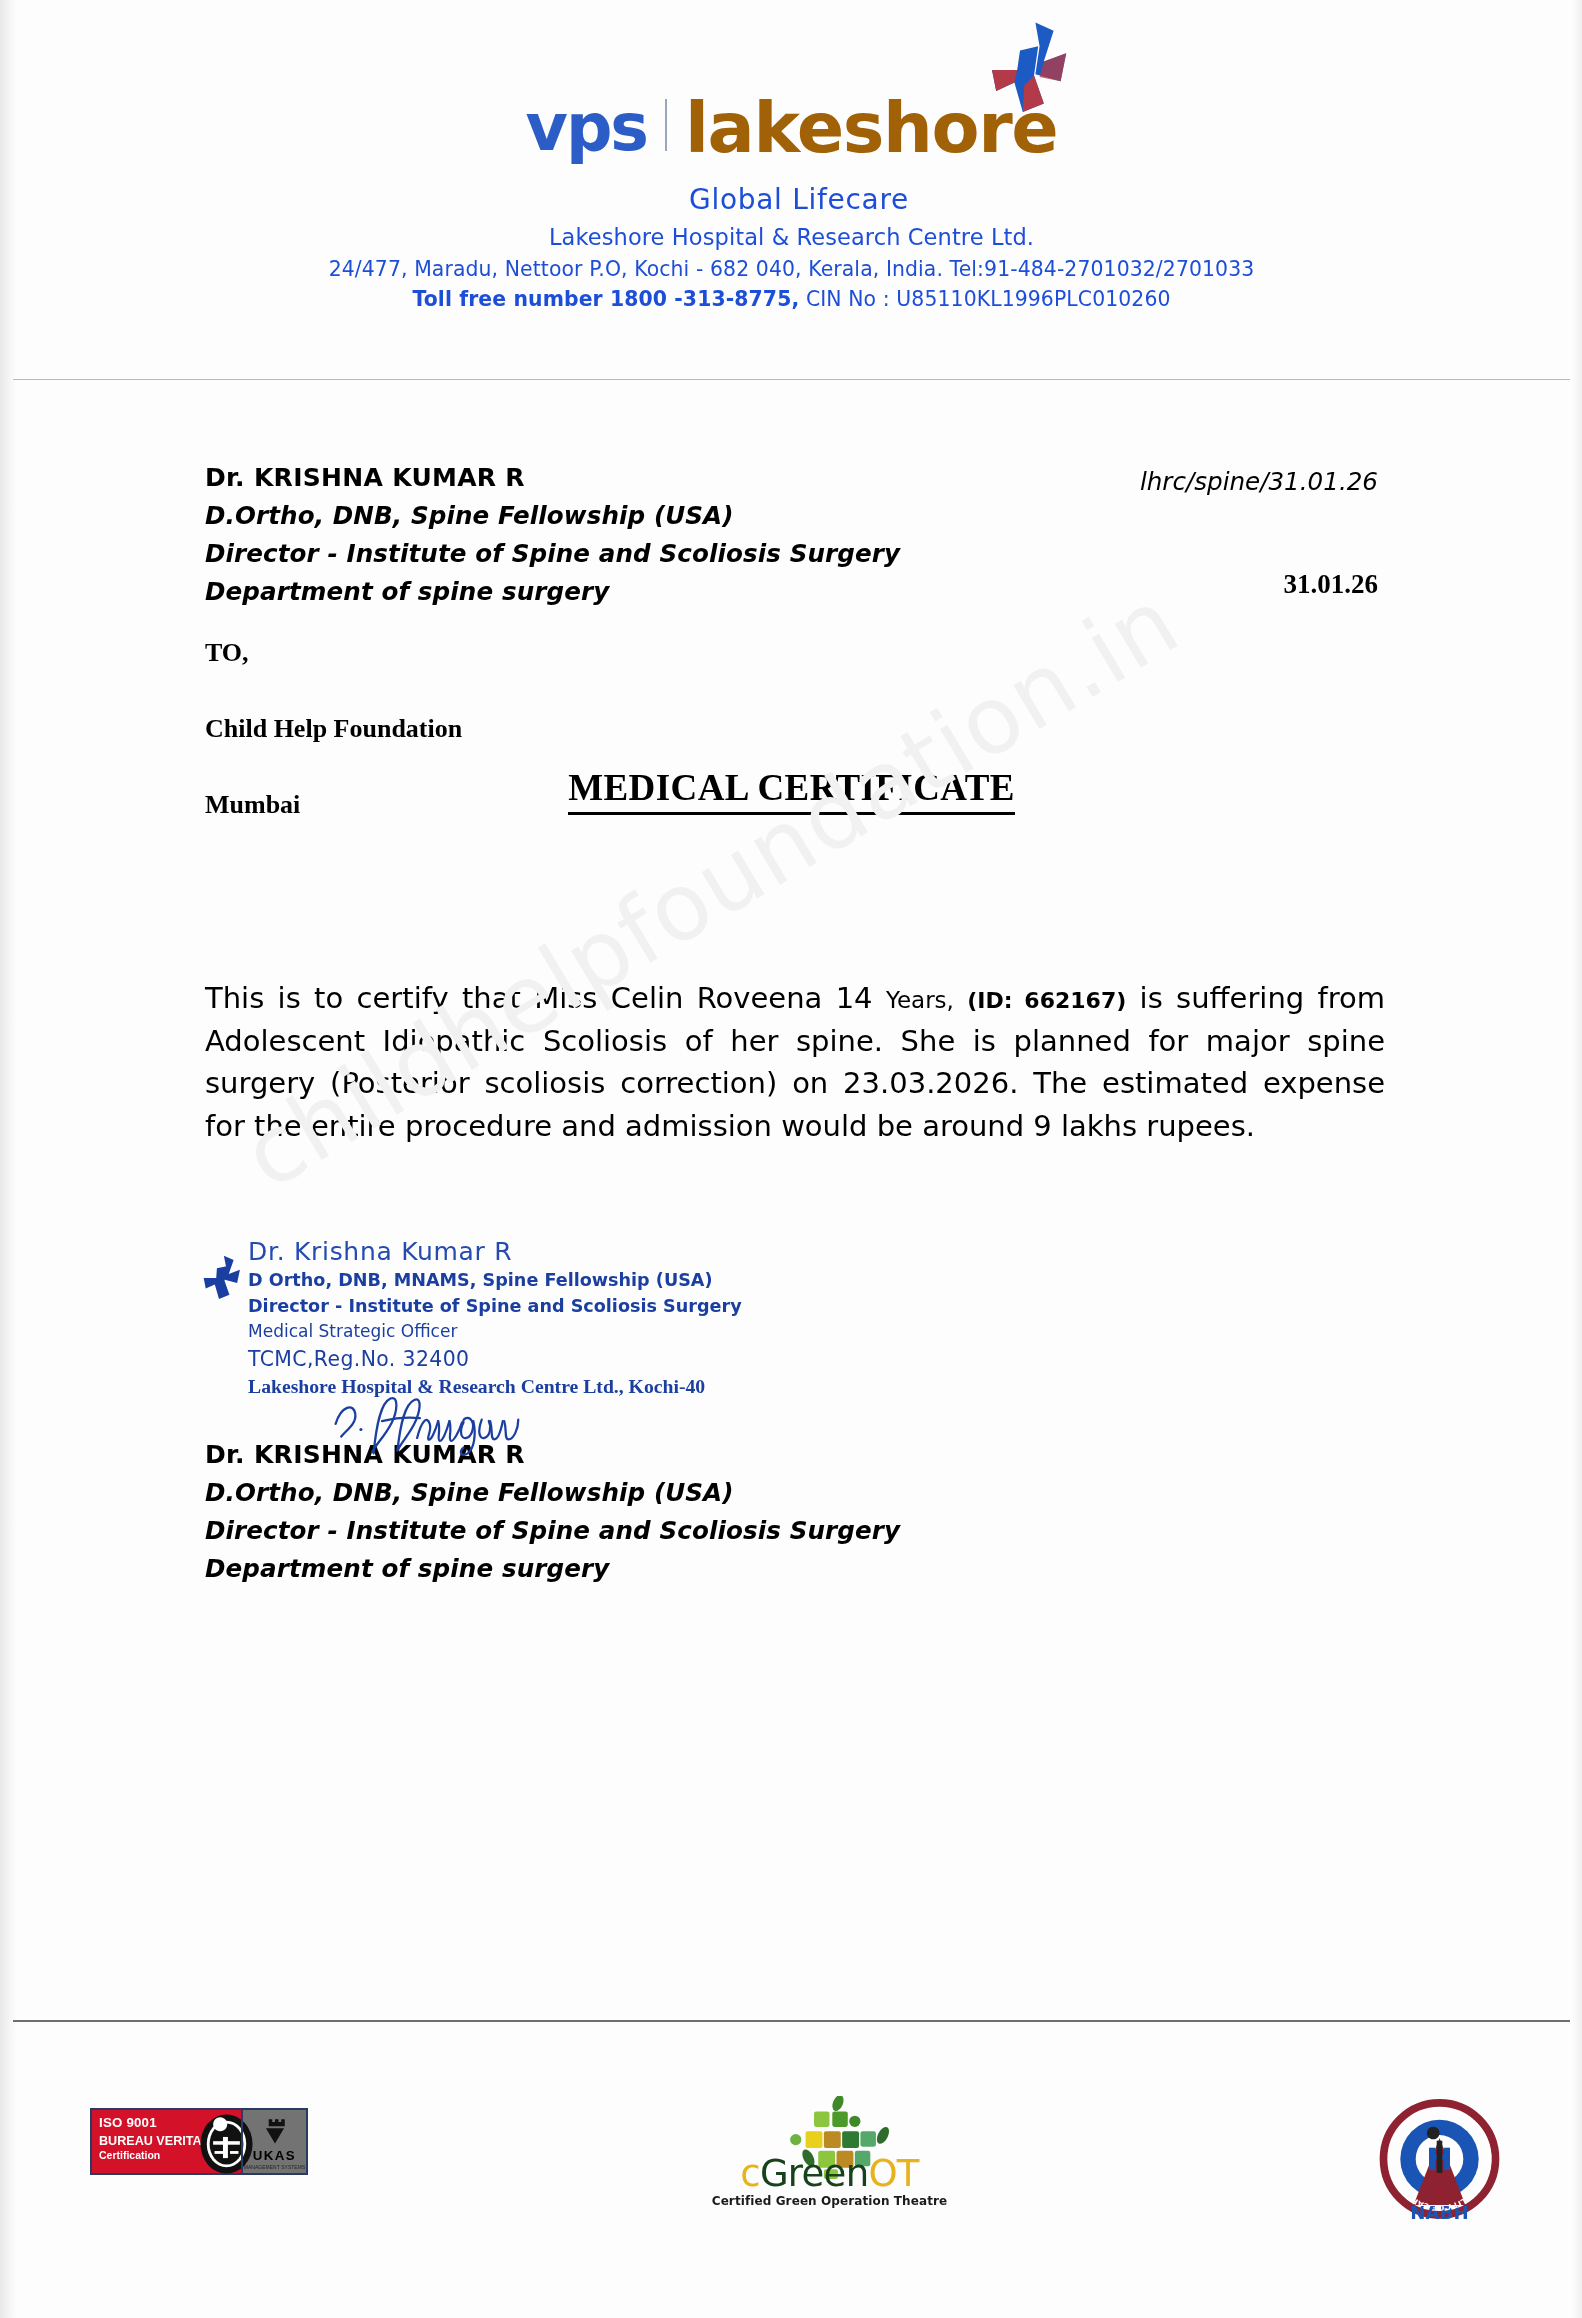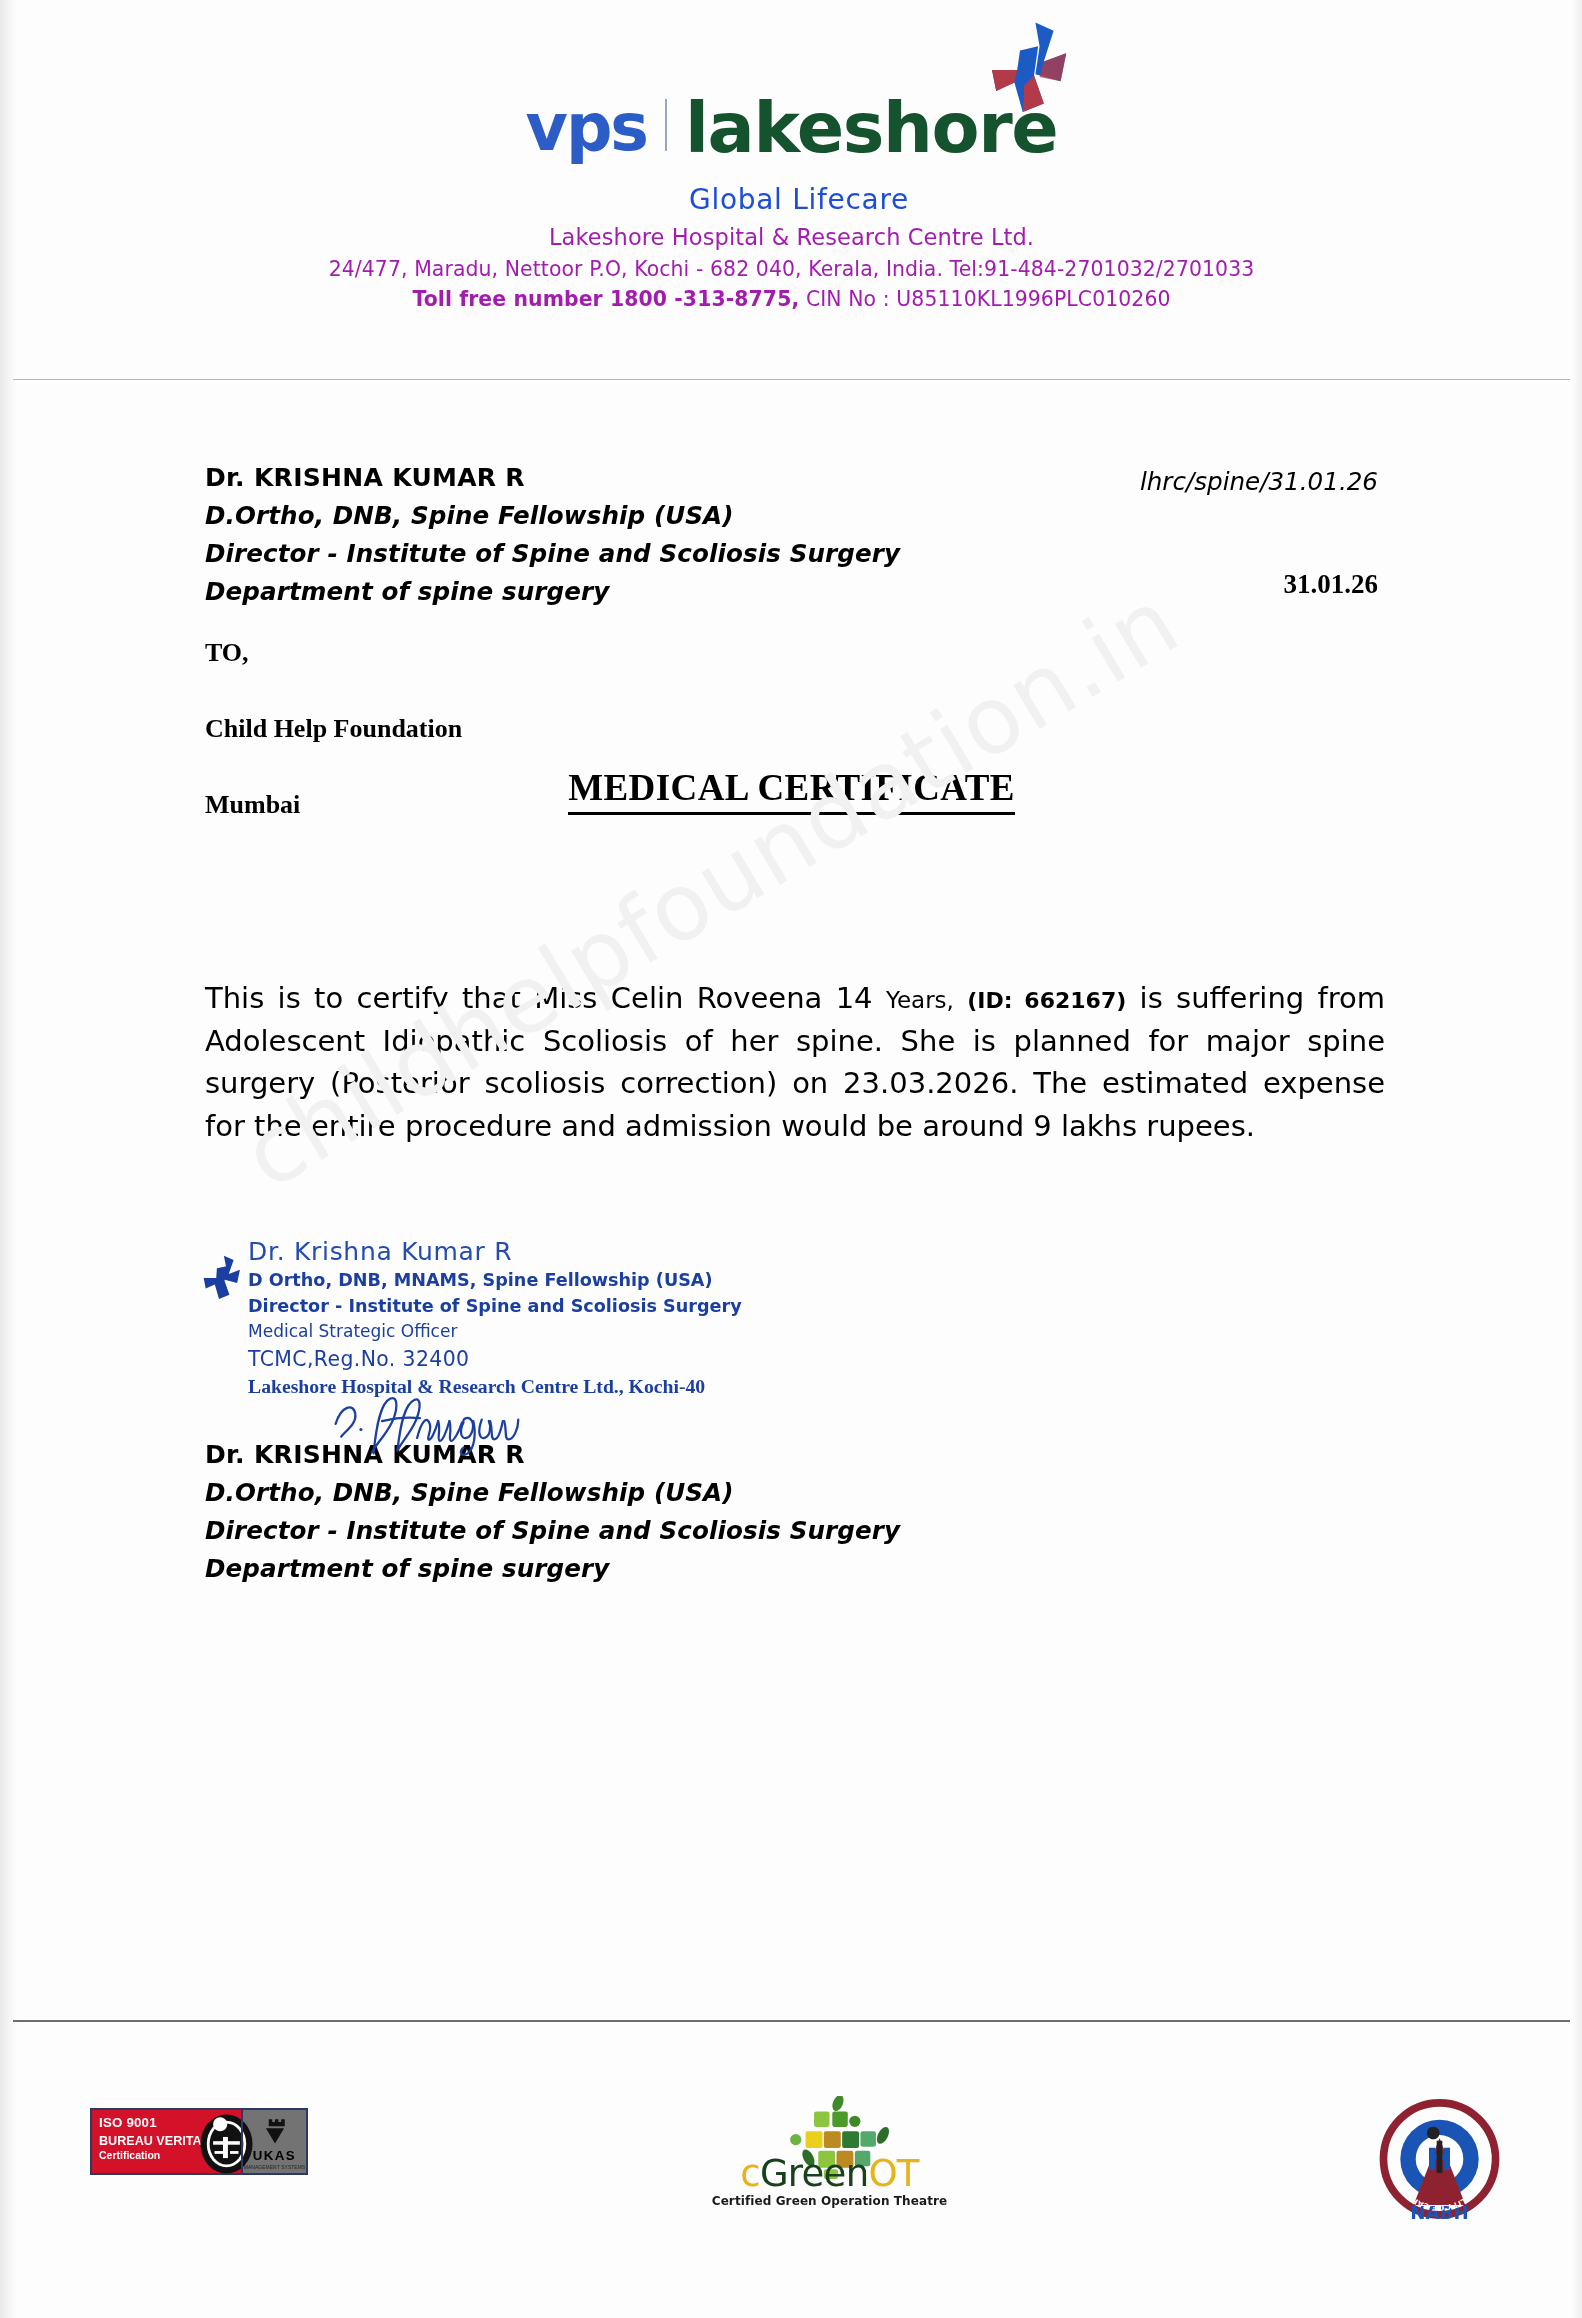--- a/index.html
+++ b/index.html
@@ -94,21 +94,21 @@
     width: 2.1px;
     height: 52px;
     background: #9aa6bb;
     margin: 0 18px 5.6px 18px;
   }
   .logo-lakeshore {
     font-family: "DejaVu Sans", sans-serif;
     font-weight: bold;
     font-size: 70px;
     line-height: 0.86;
-    color: #14532d;
+    color: #a16207;
     letter-spacing: -1.4px;
   }
   .logo-mark {
     position: absolute;
     left: 50%;
     margin-left: 179px;
     top: 7px;
     width: 98px;
     height: 105px;
   }
@@ -116,21 +116,21 @@
     font-family: "DejaVu Sans", sans-serif;
     font-size: 28px;
     color: #1d4ed8;
     letter-spacing: 0.7px;
     margin-top: -7px;
     margin-left: 15px;
   }
   .lh-line {
     font-family: "DejaVu Sans", sans-serif;
     font-size: 21px;
-    color: #a21caf;
+    color: #1d4ed8;
     margin-top: 8.4px;
     letter-spacing: 0.1px;
   }
   .lh-line.addr  { font-size: 20.4px; margin-top: 7px; }
   .lh-line.mail  { font-size: 20.4px; margin-top: 5.6px; }
   .lh-line.toll  { font-size: 20.4px; margin-top: 5.6px; }
   .lh-line.toll b { font-weight: bold; }
   .lh-line.name  { font-size: 22.5px; }
 
   .header-rule {

